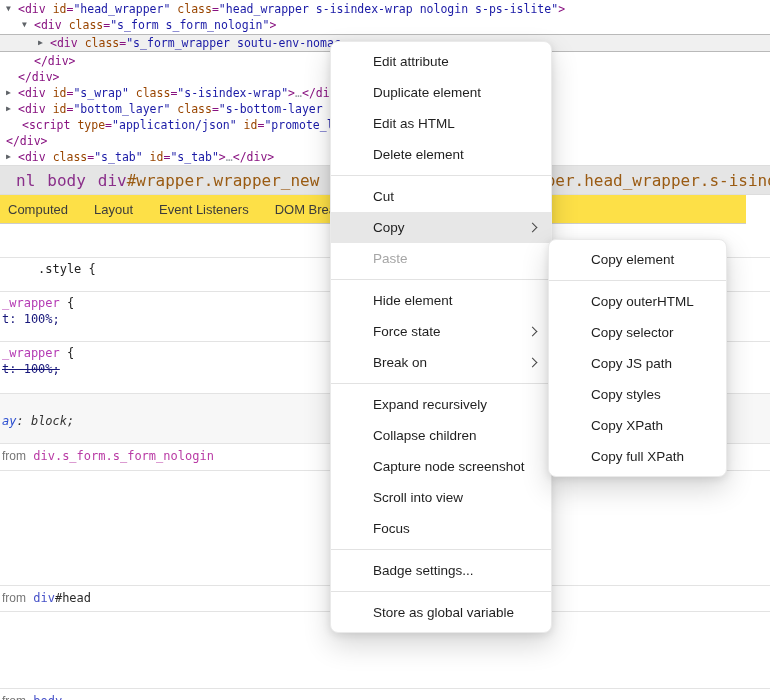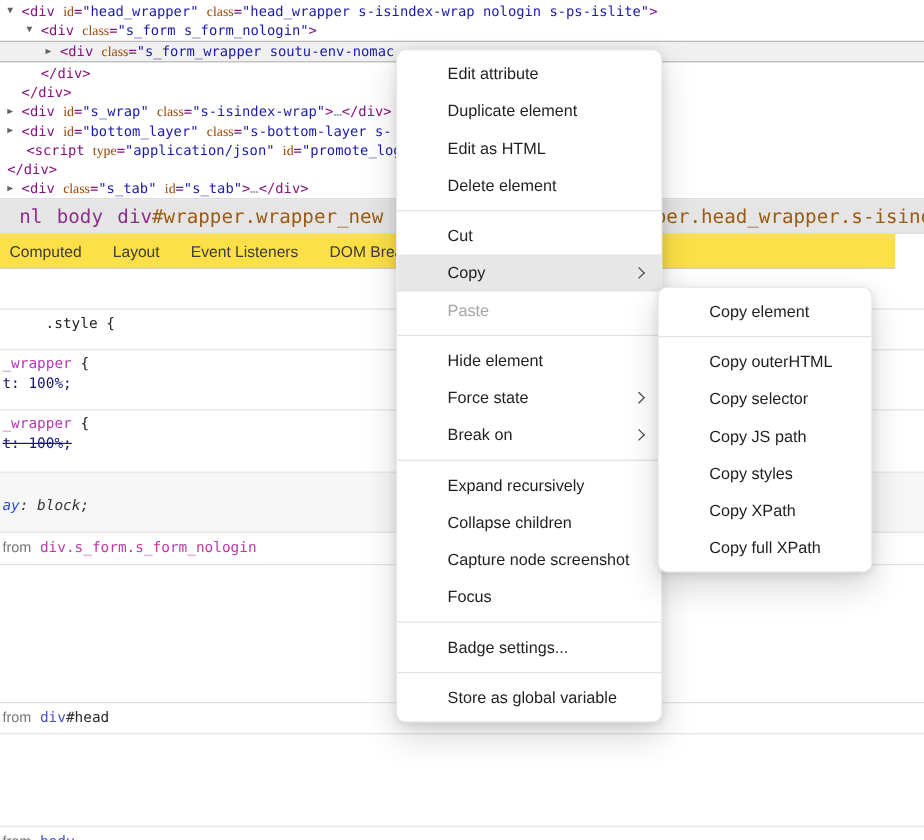--- a/index.html
+++ b/index.html
@@ -11,21 +11,21 @@
   
   #tree{
     position:absolute;top:0;left:0;width:770px;height:166px;box-sizing:border-box;
     border-bottom:1px solid #ddd;padding-top:1px;
     font-family:"DejaVu Sans Mono",monospace;font-size:11.5px;
   }
   .tree-row{position:relative;height:16px;line-height:16px;white-space:pre;}
   .tree-row.selected{background:#f0f0f0;border-top:1px solid #b9b9b9;border-bottom:1px solid #b9b9b9;margin:1px 0;}
   .tree-arrow{position:absolute;top:0;font-size:8px;color:#5f6368;line-height:16px;}
   .tk-p{color:#881280;}
-  .tk-a{color:#994500;font-family:Liberation Serif, serif;}
+  .tk-a{color:#994500;}
   .tk-v{color:#1a1aa6;}
   .tk-g{color:#9aa0a6;}
   
   #crumbs{
     position:absolute;top:166px;left:0;width:770px;height:29px;box-sizing:border-box;
     border-bottom:1px solid #ddd;background:#e5e5e5;
     display:flex;align-items:center;gap:12px;padding-left:16px;
     font-family:"DejaVu Sans Mono",monospace;font-size:16px;white-space:nowrap;overflow:hidden;
   }
   .crumb{flex:0 0 auto;cursor:default;}
@@ -161,20 +161,21 @@
     <div class="mi hl"><span>Copy</span><span class="chev"></span></div>
     <div class="mi dis"><span>Paste</span></div>
     <div class="msep"></div>
     <div class="mi"><span>Hide element</span></div>
     <div class="mi"><span>Force state</span><span class="chev"></span></div>
     <div class="mi"><span>Break on</span><span class="chev"></span></div>
     <div class="msep"></div>
     <div class="mi"><span>Expand recursively</span></div>
     <div class="mi"><span>Collapse children</span></div>
     <div class="mi"><span>Capture node screenshot</span></div>
+    <div class="mi"><span>Scroll into view</span></div>
     <div class="mi"><span>Focus</span></div>
     <div class="msep"></div>
     <div class="mi"><span>Badge settings...</span></div>
     <div class="msep"></div>
     <div class="mi"><span>Store as global variable</span></div>
   </div>
 
 <div id="sub" class="menu">
     <div class="mi"><span>Copy element</span></div>
     <div class="msep"></div>

